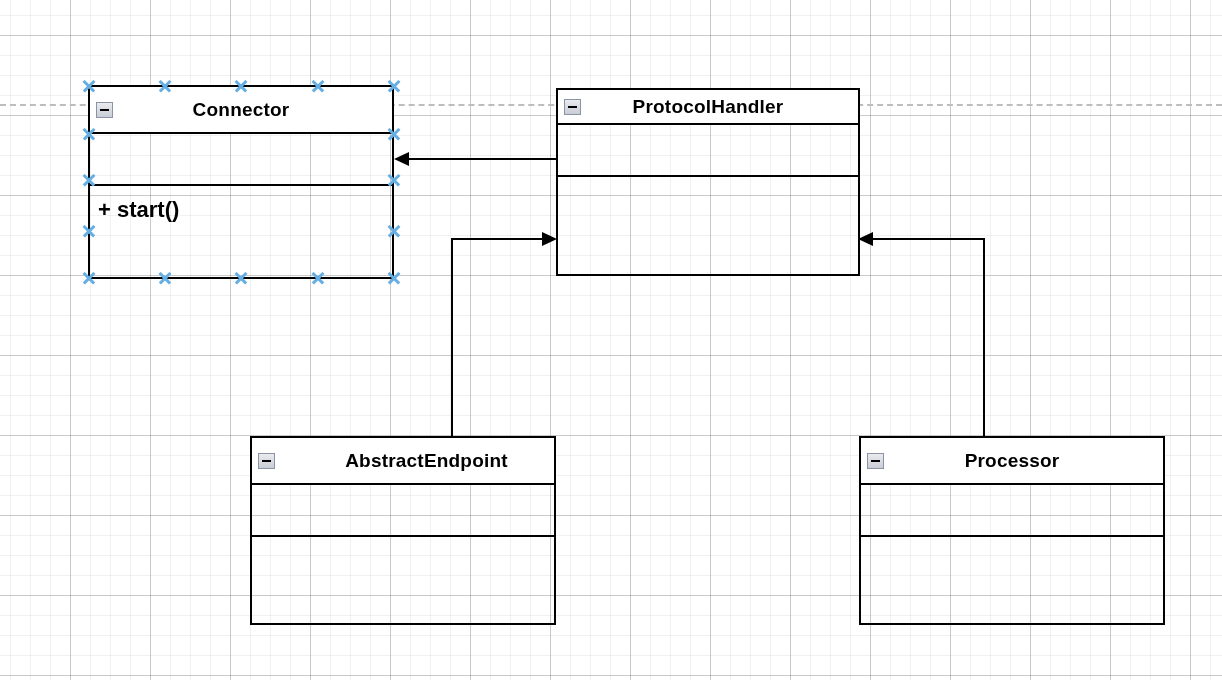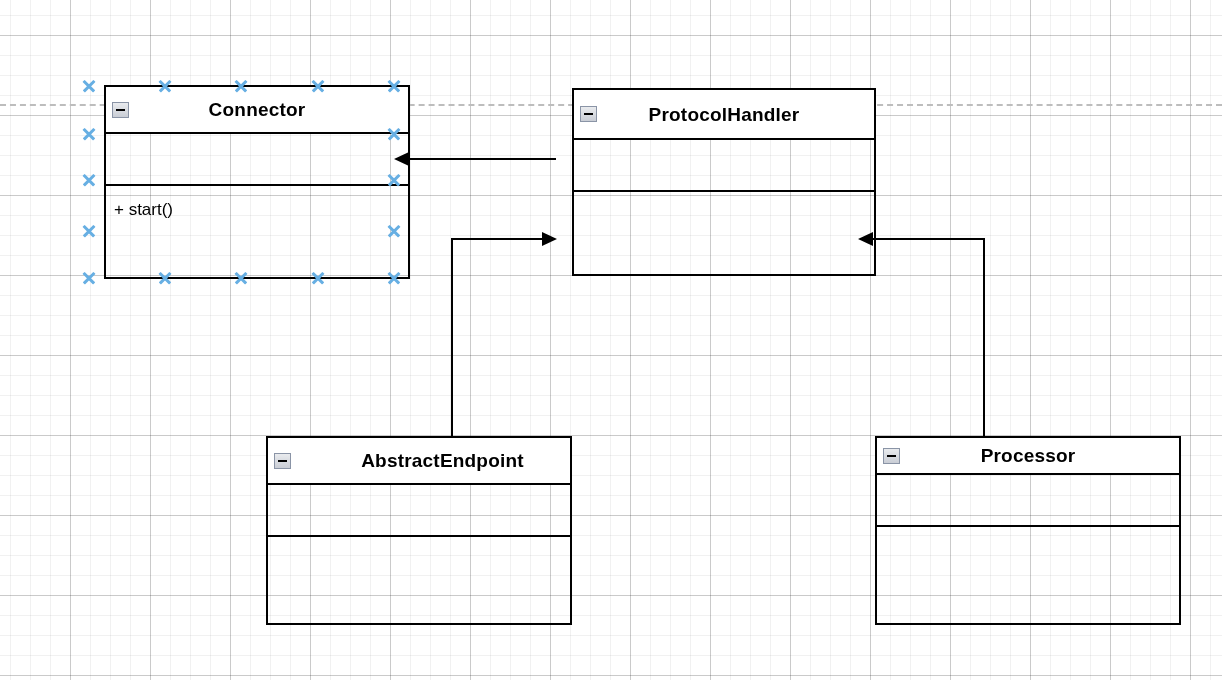--- a/index.html
+++ b/index.html
@@ -34,21 +34,20 @@
     height: 0;
     border-top: 2px dashed #bdbdbd;
   }
 
   
   .uml-class {
     position: absolute;
     box-sizing: border-box;
     background: #ffffff;
     border: 2px solid #000000;
-    margin-left: 16px;
   }
   .uml-class.transparent-body { background: transparent; }
 
   .uml-title-row {
     position: relative;
     box-sizing: border-box;
     background: #ffffff;
     border-bottom: 2px solid #000000;
     display: flex;
     align-items: center;
@@ -84,24 +83,25 @@
   }
 
   .uml-compartment {
     box-sizing: border-box;
     position: relative;
     padding: 6px 0 0 8px;
   }
   .uml-compartment.with-border { border-bottom: 2px solid #000000; }
 
   .uml-member {
-    font-size: 17px;
+    font-size: 22px;
     color: #000000;
     line-height: 27px;
     white-space: nowrap;
+    font-weight: bold;
   }
 
   
   .edge-seg {
     position: absolute;
     background: #000000;
   }
   .edge-seg.h { height: 2px; }
   .edge-seg.v { width: 2px; }
 
@@ -189,21 +189,21 @@
   <div class="sel-handle" style="left:89px;  top:231px;"></div>
   <div class="sel-handle" style="left:394px; top:231px;"></div>
 
   <div class="sel-handle" style="left:89px;  top:278px;"></div>
   <div class="sel-handle" style="left:165px; top:278px;"></div>
   <div class="sel-handle" style="left:241px; top:278px;"></div>
   <div class="sel-handle" style="left:318px; top:278px;"></div>
   <div class="sel-handle" style="left:394px; top:278px;"></div>
 
   <div class="uml-class transparent-body" style="left:556px; top:88px; width:304px; height:188px;">
-    <div class="uml-title-row" style="height:50px;">
+    <div class="uml-title-row" style="height:35px;">
       <span class="collapse-icon">
           <i></i>
         </span>
       <span class="uml-title-text">ProtocolHandler</span>
     </div>
     <div class="uml-compartment with-border" style="height:52px;"></div>
     <div class="uml-compartment" style="height:83px;"></div>
   </div>
 
   <div class="uml-class transparent-body" style="left:250px; top:436px; width:306px; height:189px;">
@@ -211,21 +211,21 @@
       <span class="collapse-icon">
           <i></i>
         </span>
       <span class="uml-title-text">AbstractEndpoint</span>
     </div>
     <div class="uml-compartment with-border" style="height:52px;"></div>
     <div class="uml-compartment" style="height:84px;"></div>
   </div>
 
   <div class="uml-class transparent-body" style="left:859px; top:436px; width:306px; height:189px;">
-    <div class="uml-title-row" style="height:37px;">
+    <div class="uml-title-row" style="height:47px;">
       <span class="collapse-icon">
           <i></i>
         </span>
       <span class="uml-title-text">Processor</span>
     </div>
     <div class="uml-compartment with-border" style="height:52px;"></div>
     <div class="uml-compartment" style="height:84px;"></div>
   </div>
 
 </div>

